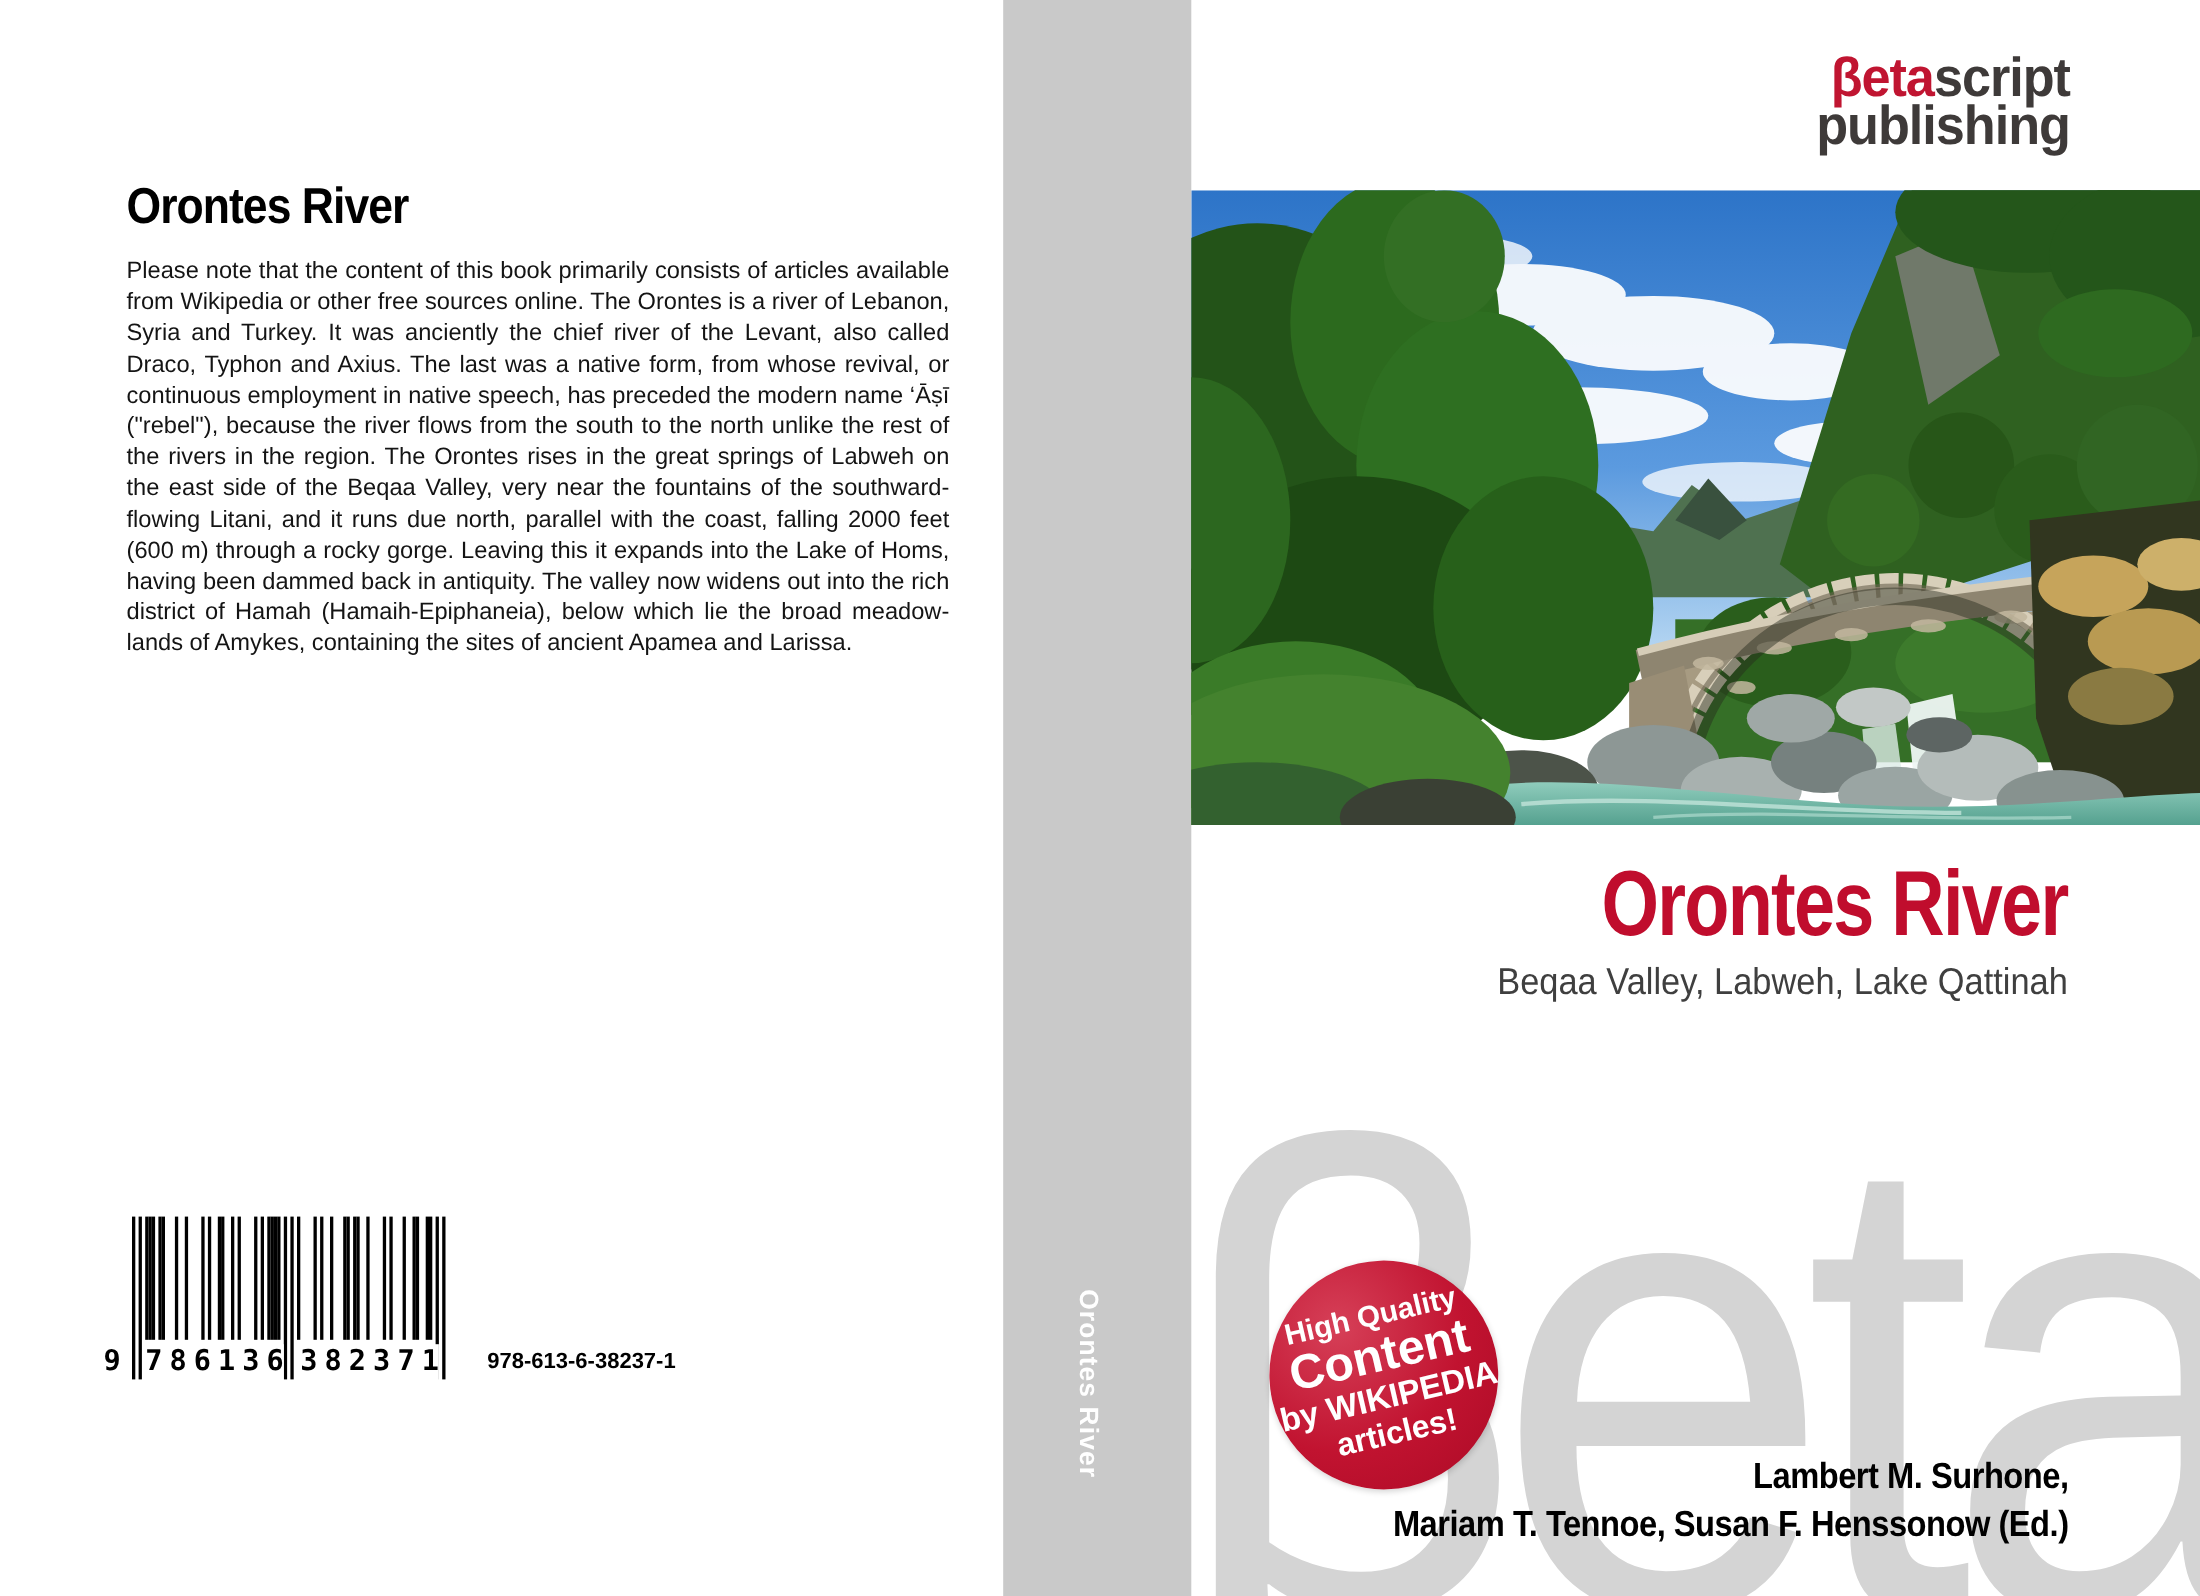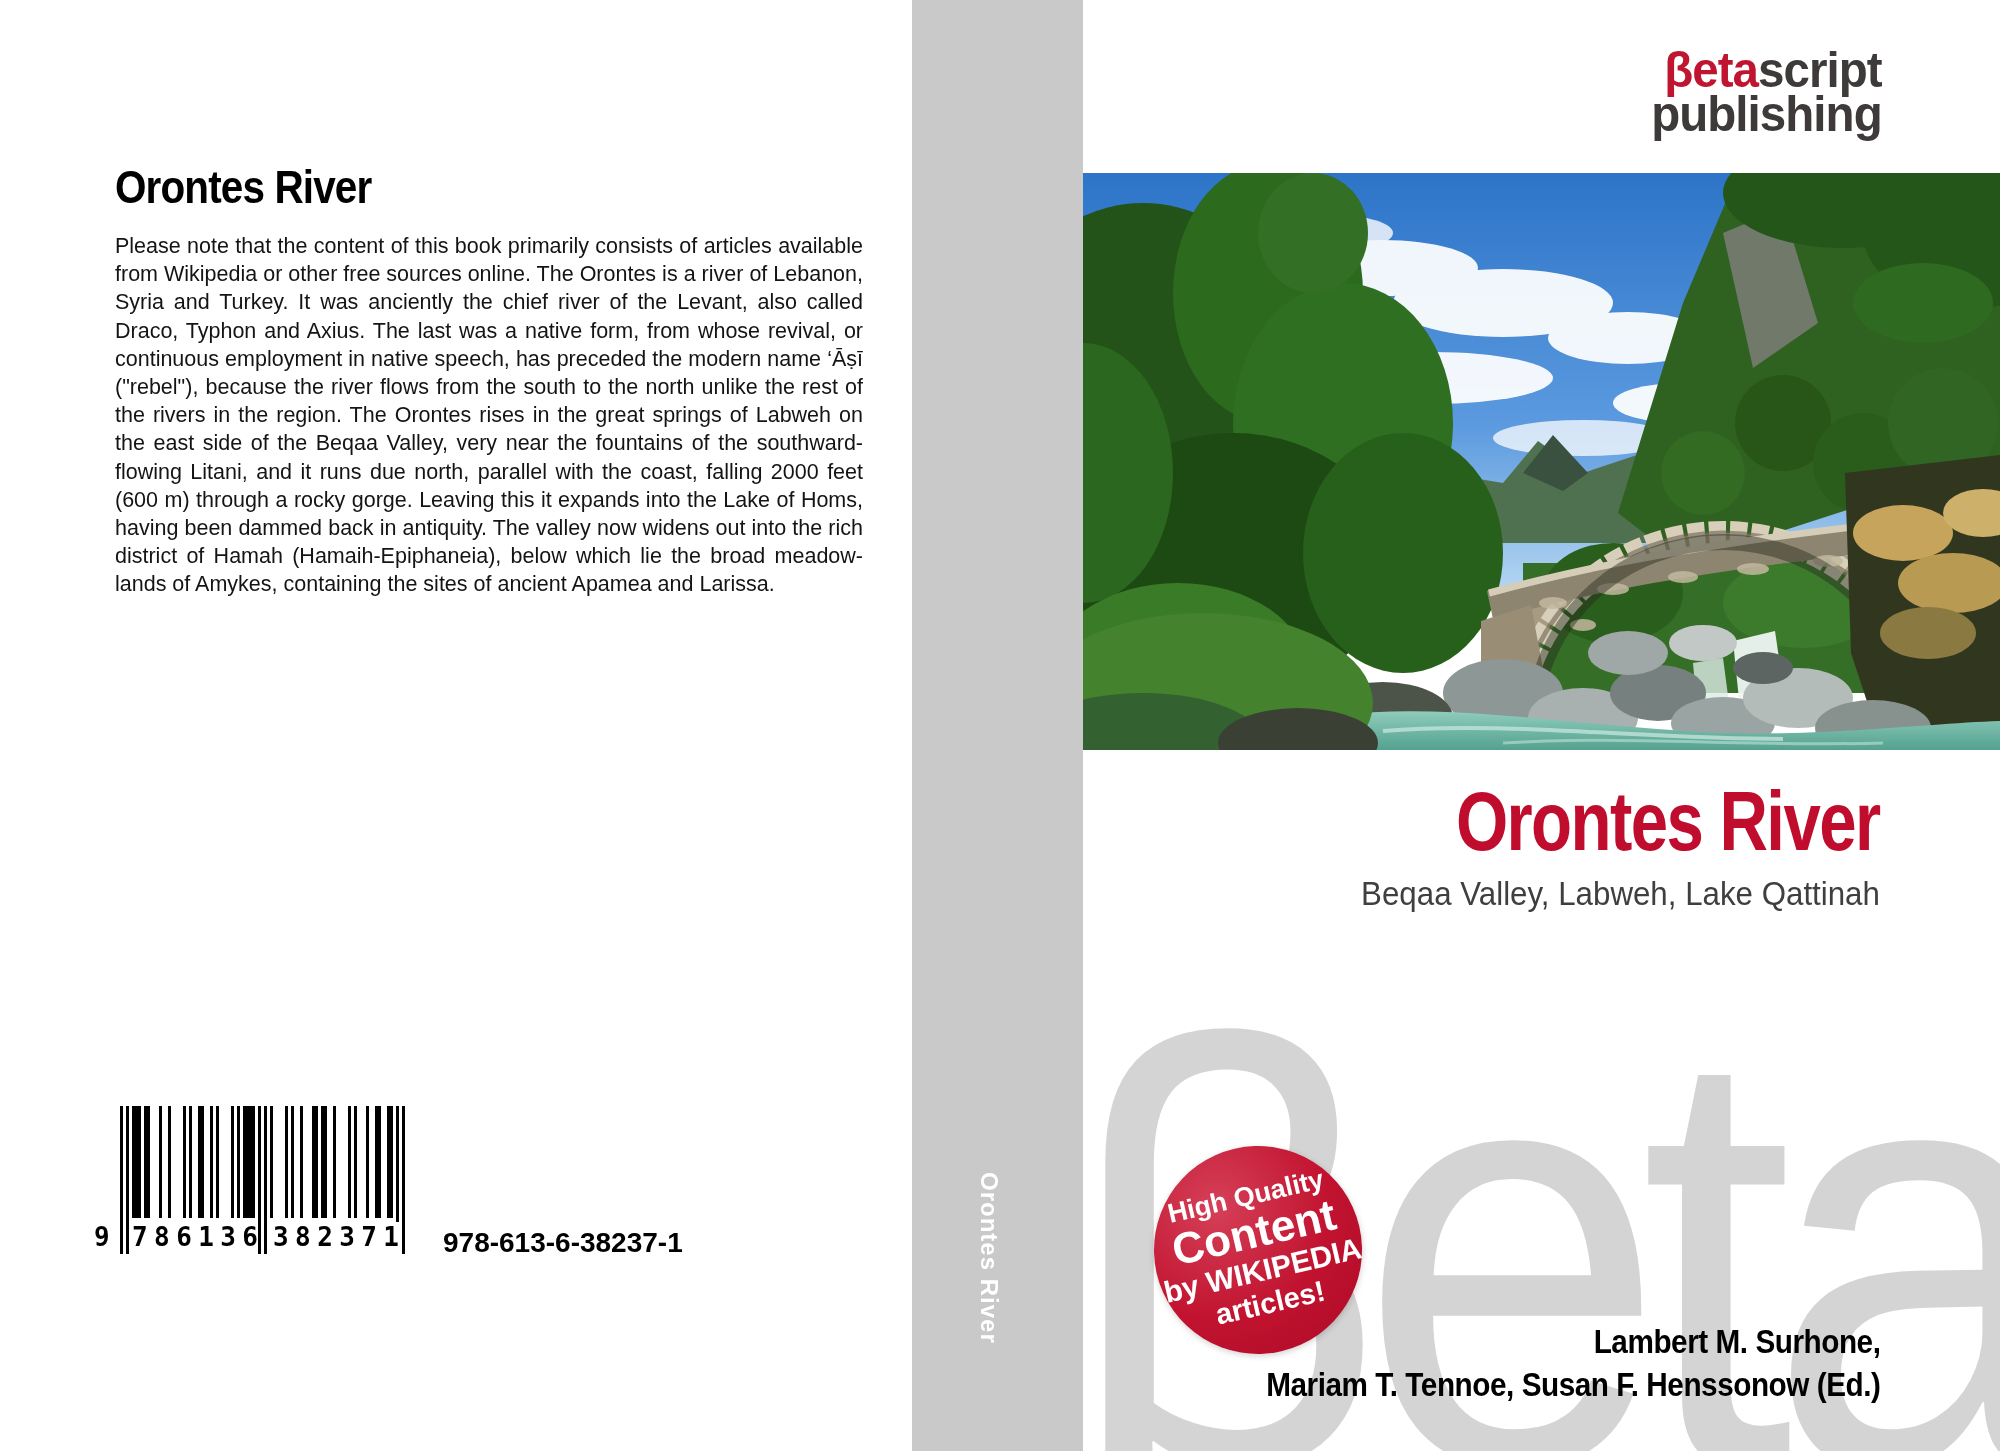--- a/index.html
+++ b/index.html
@@ -27,21 +27,21 @@
     font-size:26px;font-weight:bold;color:#000;
   }
   .bc-group{
     position:absolute;top:116px;height:34px;background:#fff;color:#000;
     font-family:"DejaVu Sans Mono",monospace;font-size:26px;font-weight:bold;
     display:flex;justify-content:space-between;align-items:flex-start;
   }
   .bc-group.g1{left:12px;width:126px;}
   .bc-group.g2{left:153px;width:126px;}
   .isbn-text{
-    position:absolute;left:443px;top:1227px;font-size:28px;font-weight:bold;color:#000;
+    position:absolute;left:443px;top:1227px;font-size:20px;font-weight:bold;color:#000;
     letter-spacing:0px;white-space:nowrap;
   }
   
   .spine{position:absolute;left:912px;top:0;width:171px;height:1451px;background:#c9c9c9;}
   .spine-title{
     position:absolute;left:975px;top:1172px;color:#ffffff;
     font-size:24px;font-weight:bold;letter-spacing:1px;
     writing-mode:vertical-rl;white-space:nowrap;
   }
   

